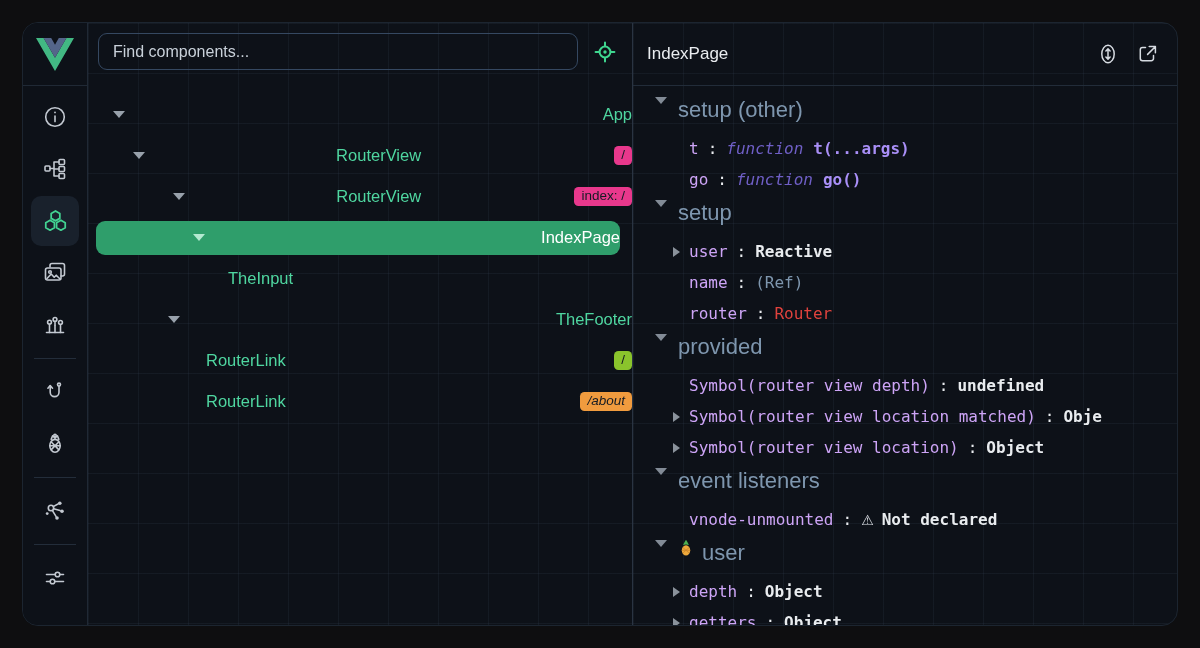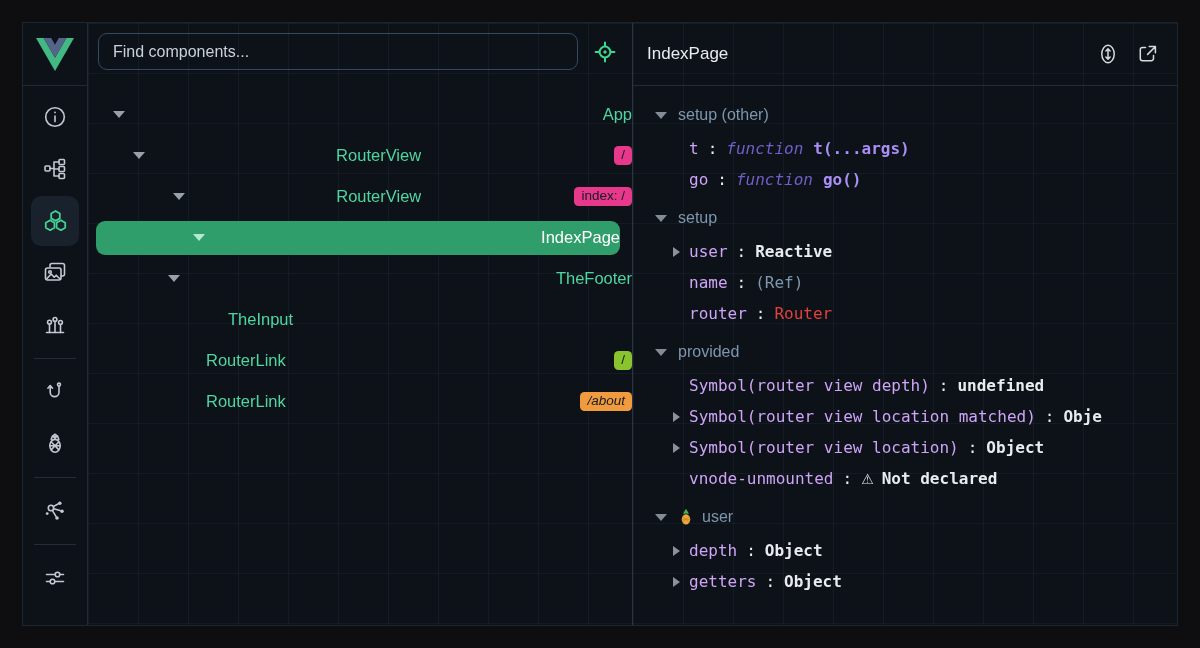--- a/index.html
+++ b/index.html
@@ -1,21 +1,21 @@
 <!DOCTYPE html>
 <html><head>
 <meta charset="utf-8">
 <style>
   * { margin:0; padding:0; box-sizing:border-box; }
   html,body { width:1200px; height:648px; background:#0e0e10; overflow:hidden;
     font-family:"Liberation Sans", sans-serif; }
   .stage { position:relative; width:1200px; height:648px; background:#0e0e10; }
 
   .window { position:absolute; left:22px; top:22px; width:1156px; height:604px;
-    background:#0d1118; border:1px solid #1c2530; border-radius:0;
+    background:#0d1118; border:1px solid #1c2530; border-radius:16px;
     display:flex; overflow:hidden; }
 
   
   .sidebar { width:65px; flex:none; border-right:1px solid #202935;
     display:flex; flex-direction:column; align-items:center; background:#0d1118; }
   .logo-cell { height:63px; width:100%; flex:none; border-bottom:1px solid #202935;
     display:flex; align-items:center; justify-content:center; }
   .side-icons { display:flex; flex-direction:column; align-items:center; padding-top:5px; width:100%; }
   .sbtn { width:48px; height:50px; margin:1px 0; border:none; background:transparent;
     border-radius:10px; display:flex; align-items:center; justify-content:center; cursor:pointer; }
@@ -56,22 +56,22 @@
   
   .right-panel { flex:1; display:flex; flex-direction:column; overflow:hidden; }
   .rhead { height:63px; flex:none; border-bottom:1px solid #222c39;
     display:flex; align-items:center; padding:0 18px 0 14px; }
   .rtitle { font-size:17px; color:#e9ecef; font-weight:500; margin-right:auto; }
   .ricons { display:flex; align-items:center; gap:15px; }
   .ricons button { border:none; background:transparent; cursor:pointer; display:flex; }
   .ricons svg { stroke:#d6dbe1; fill:none; stroke-width:1.5; stroke-linecap:round; stroke-linejoin:round; }
 
   .rbody { padding-top:6px; overflow:hidden; flex:1; }
-  .ihead { height:36px; margin-top:5px; display:flex; align-items:center;
-    padding-left:22px; color:#7e96ae; font-size:16px; cursor:pointer; }
+  .ihead { height:36px; margin-top:5px; display:flex; align-items:flex-start;
+    padding-left:22px; color:#7e96ae; font-size:22px; cursor:pointer; }
   .scaret { width:0; height:0; border-left:6px solid transparent; border-right:6px solid transparent;
     border-top:7px solid #828b96; margin-right:11px; flex:none; }
   .pine { margin-right:8px; display:flex; }
   .irow { height:31px; display:flex; align-items:center; padding-left:40px;
     font-family:"DejaVu Sans Mono", monospace; font-size:16px; white-space:nowrap; }
   .rslot { width:16px; flex:none; }
   .rcaret { width:0; height:0; border-top:5.5px solid transparent; border-bottom:5.5px solid transparent;
     border-left:7px solid #8a929b; display:inline-block; }
   .ikey { color:#cda4f6; }
   .isep { color:#e9ecef; margin:0 9px; }
@@ -206,26 +206,26 @@
         </div>
         <div class="trow" style="--pl:85px">
           <span class="caret"></span>
           <span>RouterView</span>
           <span class="badge pink">index: /</span>
         </div>
         <div class="trow selected" style="--pl:97px">
           <span class="caret"></span>
           <span>IndexPage</span>
         </div>
-        <div class="trow" style="--pl:80px">
-          <span class="caret"></span>
-          <span>TheFooter</span>
-        </div>
         <div class="trow" style="--pl:140px">
           <span>TheInput</span>
+        </div>
+        <div class="trow" style="--pl:80px">
+          <span class="caret"></span>
+          <span>TheFooter</span>
         </div>
         <div class="trow" style="--pl:118px">
           <span>RouterLink</span>
           <span class="badge lime">/</span>
         </div>
         <div class="trow" style="--pl:118px">
           <span>RouterLink</span>
           <span class="badge orange">/about</span>
         </div>
       </div>
@@ -310,20 +310,24 @@
           <span class="isep">:</span>
           <span class="ival plain">Obje</span>
         </div>
         <div class="irow">
           <span class="rslot"><span class="rcaret"></span></span>
           <span class="ikey">Symbol(router view location)</span>
           <span class="isep">:</span>
           <span class="ival plain">Object</span>
         </div>
 
+        <div class="ihead">
+          <span class="scaret"></span>
+          <span>event listeners</span>
+        </div>
         <div class="irow">
           <span class="rslot"></span>
           <span class="ikey">vnode-unmounted</span>
           <span class="isep">:</span>
           <span class="warn-glyph">⚠</span>
           <span class="ival plain">Not declared</span>
         </div>
 
         <div class="ihead">
           <span class="scaret"></span>

